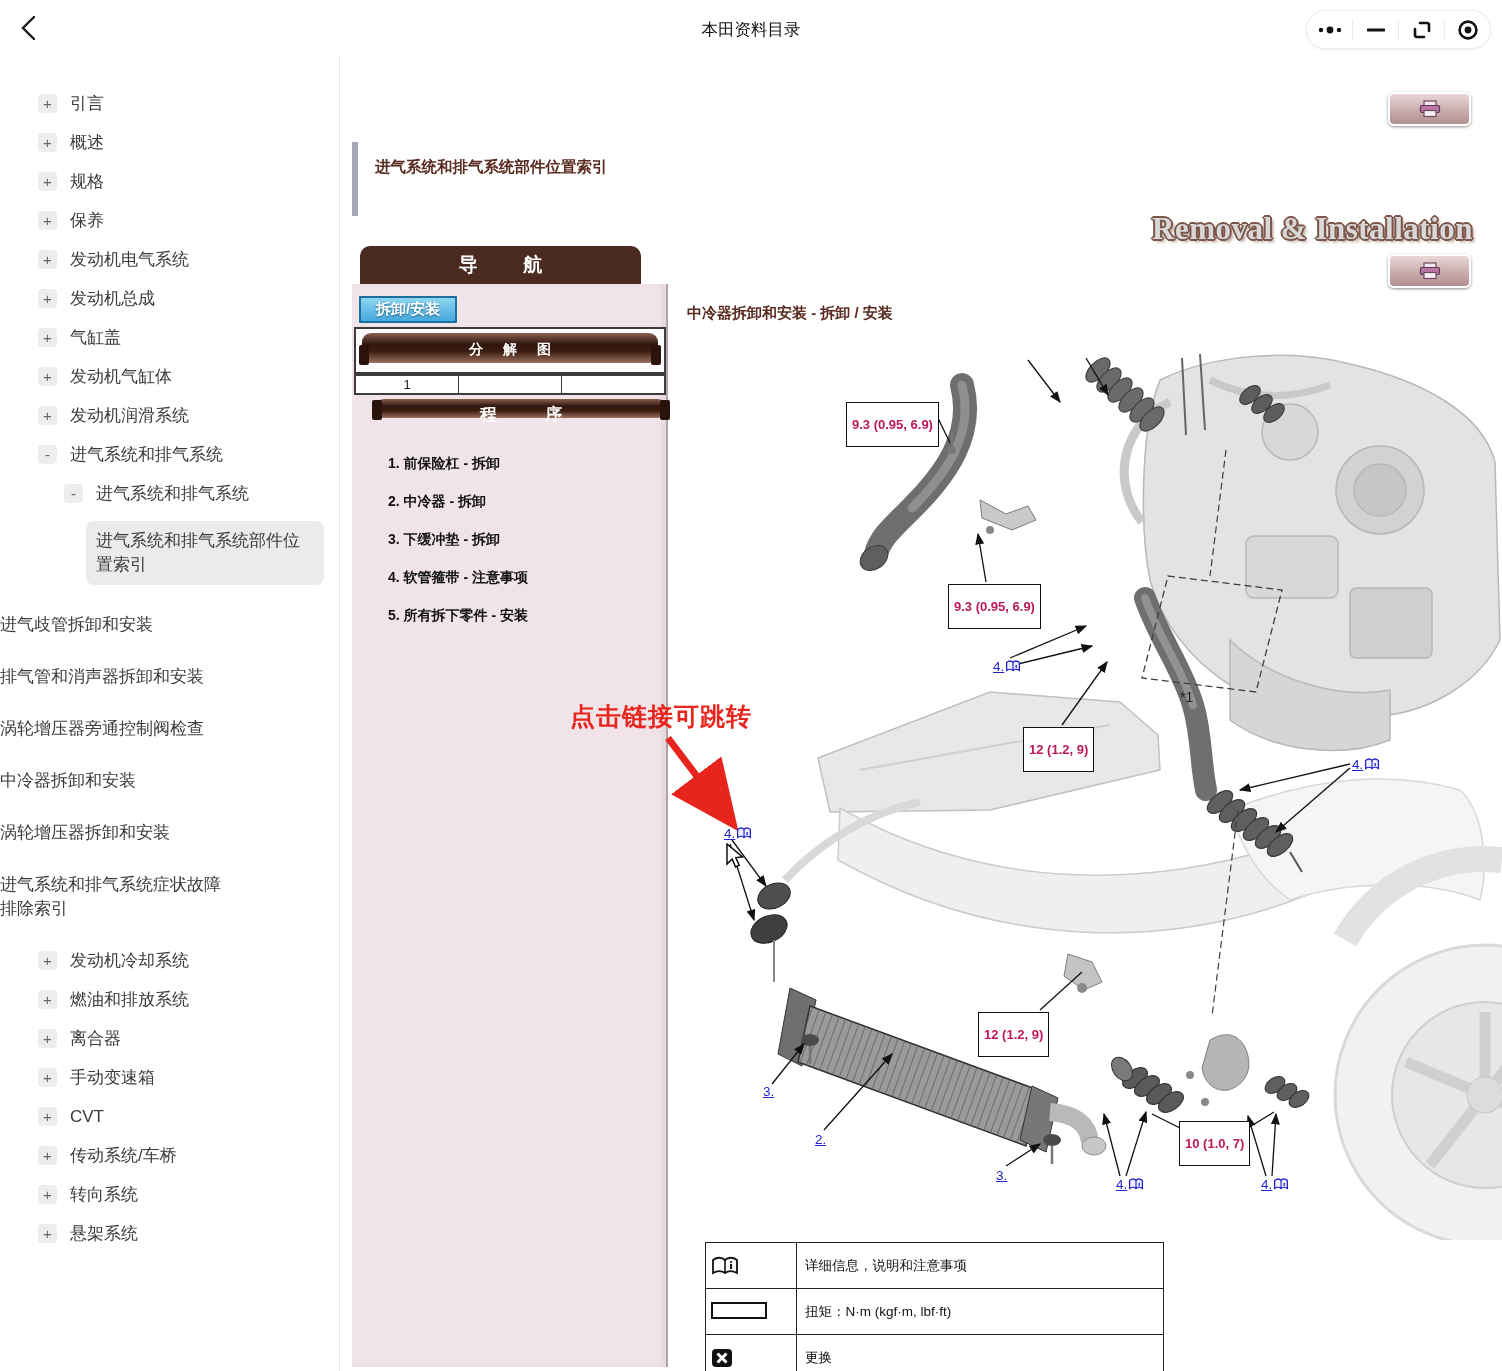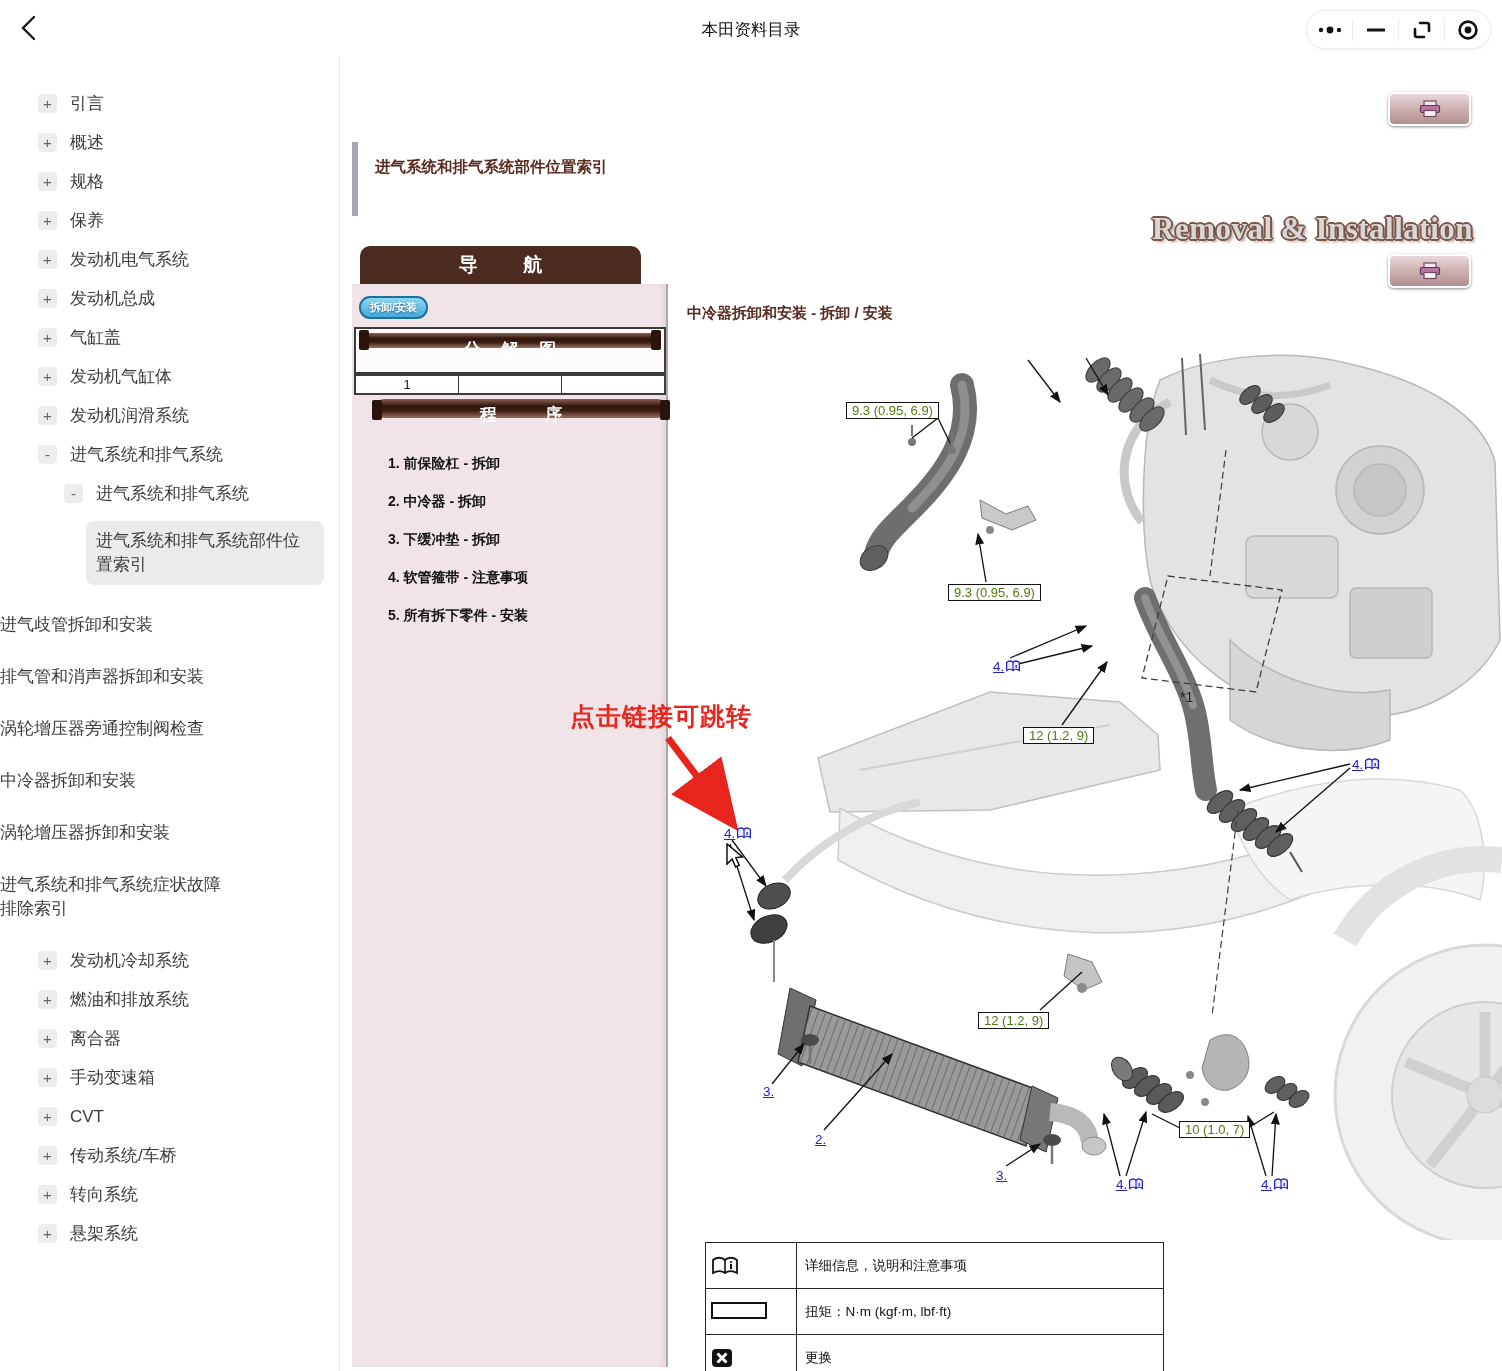--- a/index.html
+++ b/index.html
@@ -39,43 +39,43 @@
   .printbtn{position:absolute;width:79px;height:30px;border:2px solid #fff;border-radius:6px;cursor:pointer;
             background:linear-gradient(180deg,#e9d8d8,#cbacac 55%,#b09090);
             box-shadow:0 1px 3px rgba(0,0,0,.45);display:flex;align-items:center;justify-content:center;}
   
   .navhead{position:absolute;left:360px;top:246px;width:281px;height:56px;background:#4b2a20;
            border-radius:10px 10px 0 0;color:#fff;font-weight:bold;font-size:19px;line-height:38px;
            text-align:center;word-spacing:40px;}
   .pinkpanel{position:absolute;left:352px;top:284px;width:316px;height:1083px;background:#f1e4e9;
              border-right:2px solid #b3a2a8;box-shadow:inset -4px 0 4px rgba(0,0,0,.05);box-sizing:border-box;}
   .bluetag{position:absolute;left:359px;top:296px;background:linear-gradient(180deg,#8ed7f2,#45aadd);
-           border:2px solid #1d6f9e;border-radius:11px;color:#fff;font-weight:bold;font-size:11px;
-           padding:2px 9px;text-shadow:0 1px 2px #1a5b80;cursor:pointer;}
+           border:2px solid #1d6f9e;border-radius:1px;color:#fff;font-weight:bold;font-size:15px;
+           padding:2px 15px;text-shadow:0 1px 2px #1a5b80;cursor:pointer;}
   .expbox{position:absolute;left:354px;top:327px;width:312px;height:47px;border:2px solid #3c3c3c;
           background:#fdfbfc;box-sizing:border-box;}
   .bhead{position:relative;background:linear-gradient(180deg,#8a5f50 0%,#30160d 38%,#3c1d11 62%,#9c7060 100%);
          border-radius:9px;color:#fff;font-weight:bold;text-align:center;}
   .bhead::before,.bhead::after{content:"";position:absolute;bottom:-2px;width:10px;height:20px;
          background:#2a130b;border-radius:2px;}
   .bhead::before{left:-3px;} .bhead::after{right:-3px;}
-  .exphead{margin:4px 6px;height:15px;line-height:33px;font-size:17px;word-spacing:16px;}
+  .exphead{margin:4px 6px;height:30px;line-height:33px;font-size:14px;word-spacing:16px;}
   .exprow{position:absolute;left:354px;top:374px;width:312px;height:21px;border:2px solid #3c3c3c;
           box-sizing:border-box;display:flex;background:#fff;}
   .exprow .cell{flex:1;border-right:1.5px solid #3c3c3c;font-size:13px;text-align:center;line-height:17px;}
   .exprow .cell:last-child{border-right:none;}
   .prochead{position:absolute;left:375px;top:399px;width:292px;height:19px;line-height:31px;
             font-size:17px;word-spacing:44px;}
   .proclist{position:absolute;left:388px;top:455px;width:270px;}
   .procitem{font-size:14px;font-weight:bold;color:#111;margin-bottom:20px;cursor:pointer;}
   
   .rednote{position:absolute;left:570px;top:700px;font-size:25px;font-weight:bold;color:#e8251d;letter-spacing:1px;}
   
-  .callout{position:absolute;background:#fff;border:1.6px solid #111;font-weight:normal;font-size:13px;
-           padding:0 5px;white-space:nowrap;color:#4d7c0f;}
+  .callout{position:absolute;background:#fff;border:1.6px solid #111;font-weight:bold;font-size:13px;
+           padding:14px 5px;white-space:nowrap;color:#be185d;}
   .dlink{position:absolute;color:#2323cc;font-size:13.5px;text-decoration:underline;cursor:pointer;
          display:flex;align-items:center;gap:1px;}
   .plainlbl{position:absolute;font-size:14px;color:#222;}
   
   .legend{position:absolute;left:705px;top:1242px;border-collapse:collapse;}
   .legend td{border:1.5px solid #222;font-size:13.5px;padding:11px 8px;height:23px;color:#111;}
   .legend td.ic{width:80px;padding:2px 5px;}
   .tqbox{display:inline-block;width:52px;height:13px;border:2px solid #111;background:#fff;}
   svg{display:block;}
   .dlink svg{display:inline-block;}

